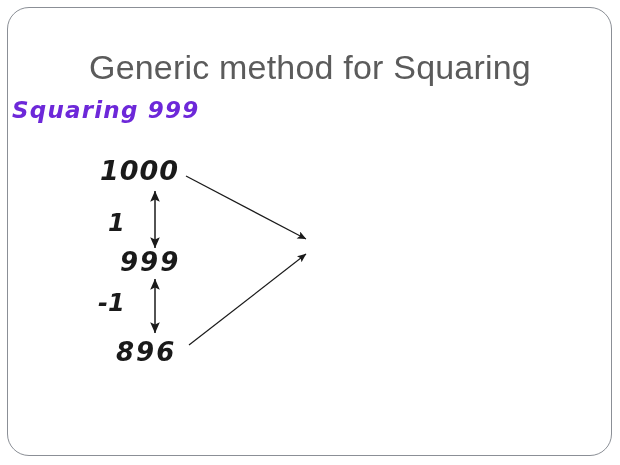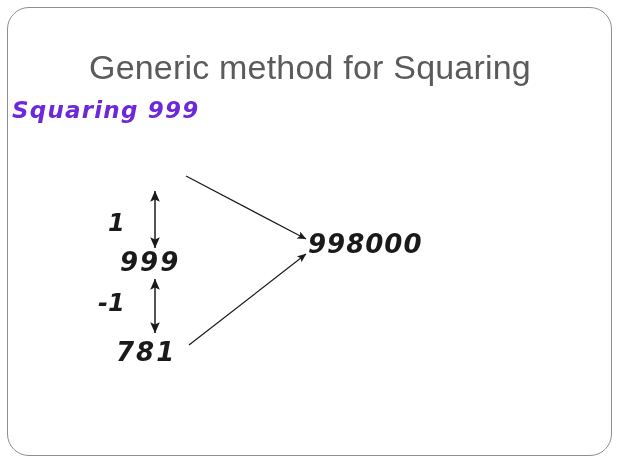--- a/index.html
+++ b/index.html
@@ -115,25 +115,25 @@
 
     <line x1="155" y1="191" x2="155" y2="248" stroke="#1a1a1a" stroke-width="1.5" marker-start="url(#ah-start)" marker-end="url(#ah)"></line>
 
     <line x1="155" y1="279" x2="155" y2="333" stroke="#1a1a1a" stroke-width="1.5" marker-start="url(#ah-start)" marker-end="url(#ah)"></line>
 
     <line x1="186" y1="176" x2="306" y2="239" stroke="#1a1a1a" stroke-width="1.2" marker-end="url(#ah)"></line>
 
     <line x1="189" y1="345" x2="306" y2="254" stroke="#1a1a1a" stroke-width="1.2" marker-end="url(#ah)"></line>
   </svg>
 
+  <div class="hand" id="n-1000">1000</div>
 
   <div class="hand" id="lbl-pos1">1</div>
 
   <div class="hand" id="n-999">999</div>
 
   <div class="hand" id="lbl-neg1">-1</div>
 
-  <div class="hand" id="n-998">781</div>
+  <div class="hand" id="n-998">896</div>
 
-  <div class="hand" id="n-998000">998000</div>
 
 
 </div>
 
 </body></html>

